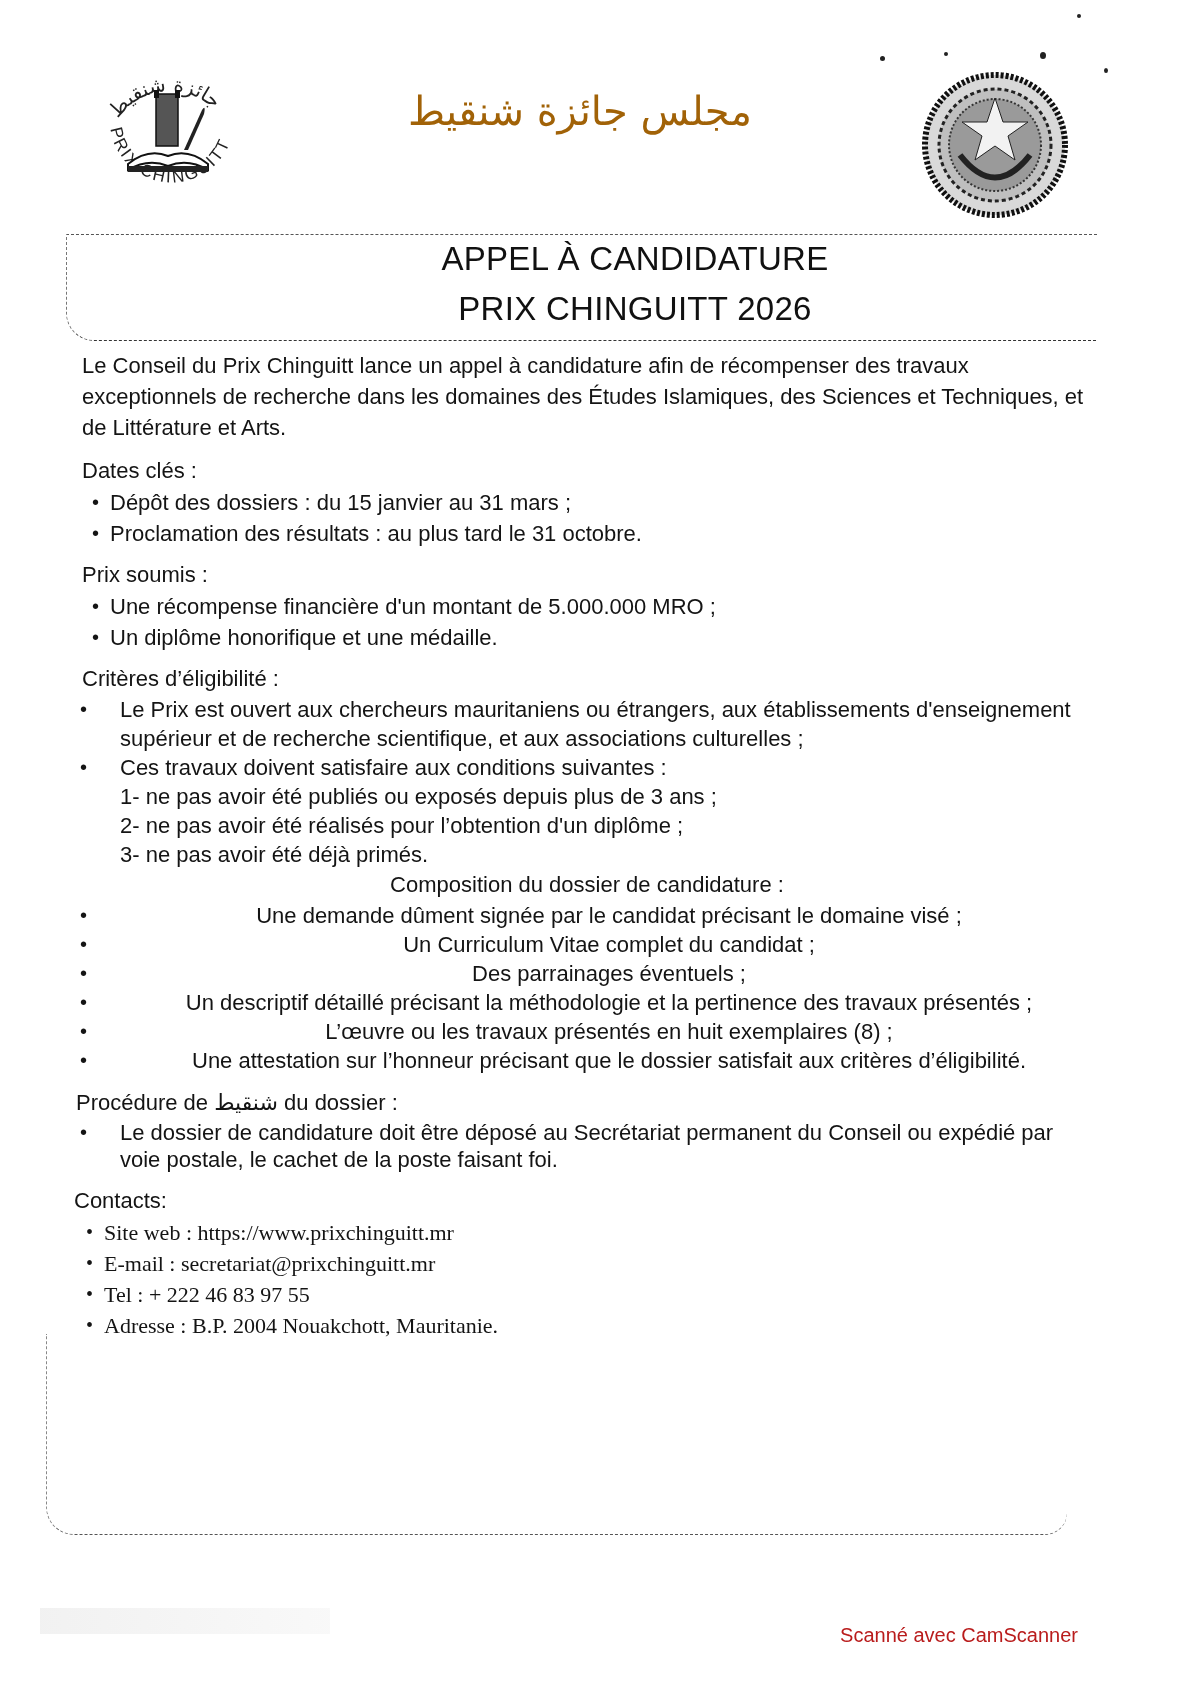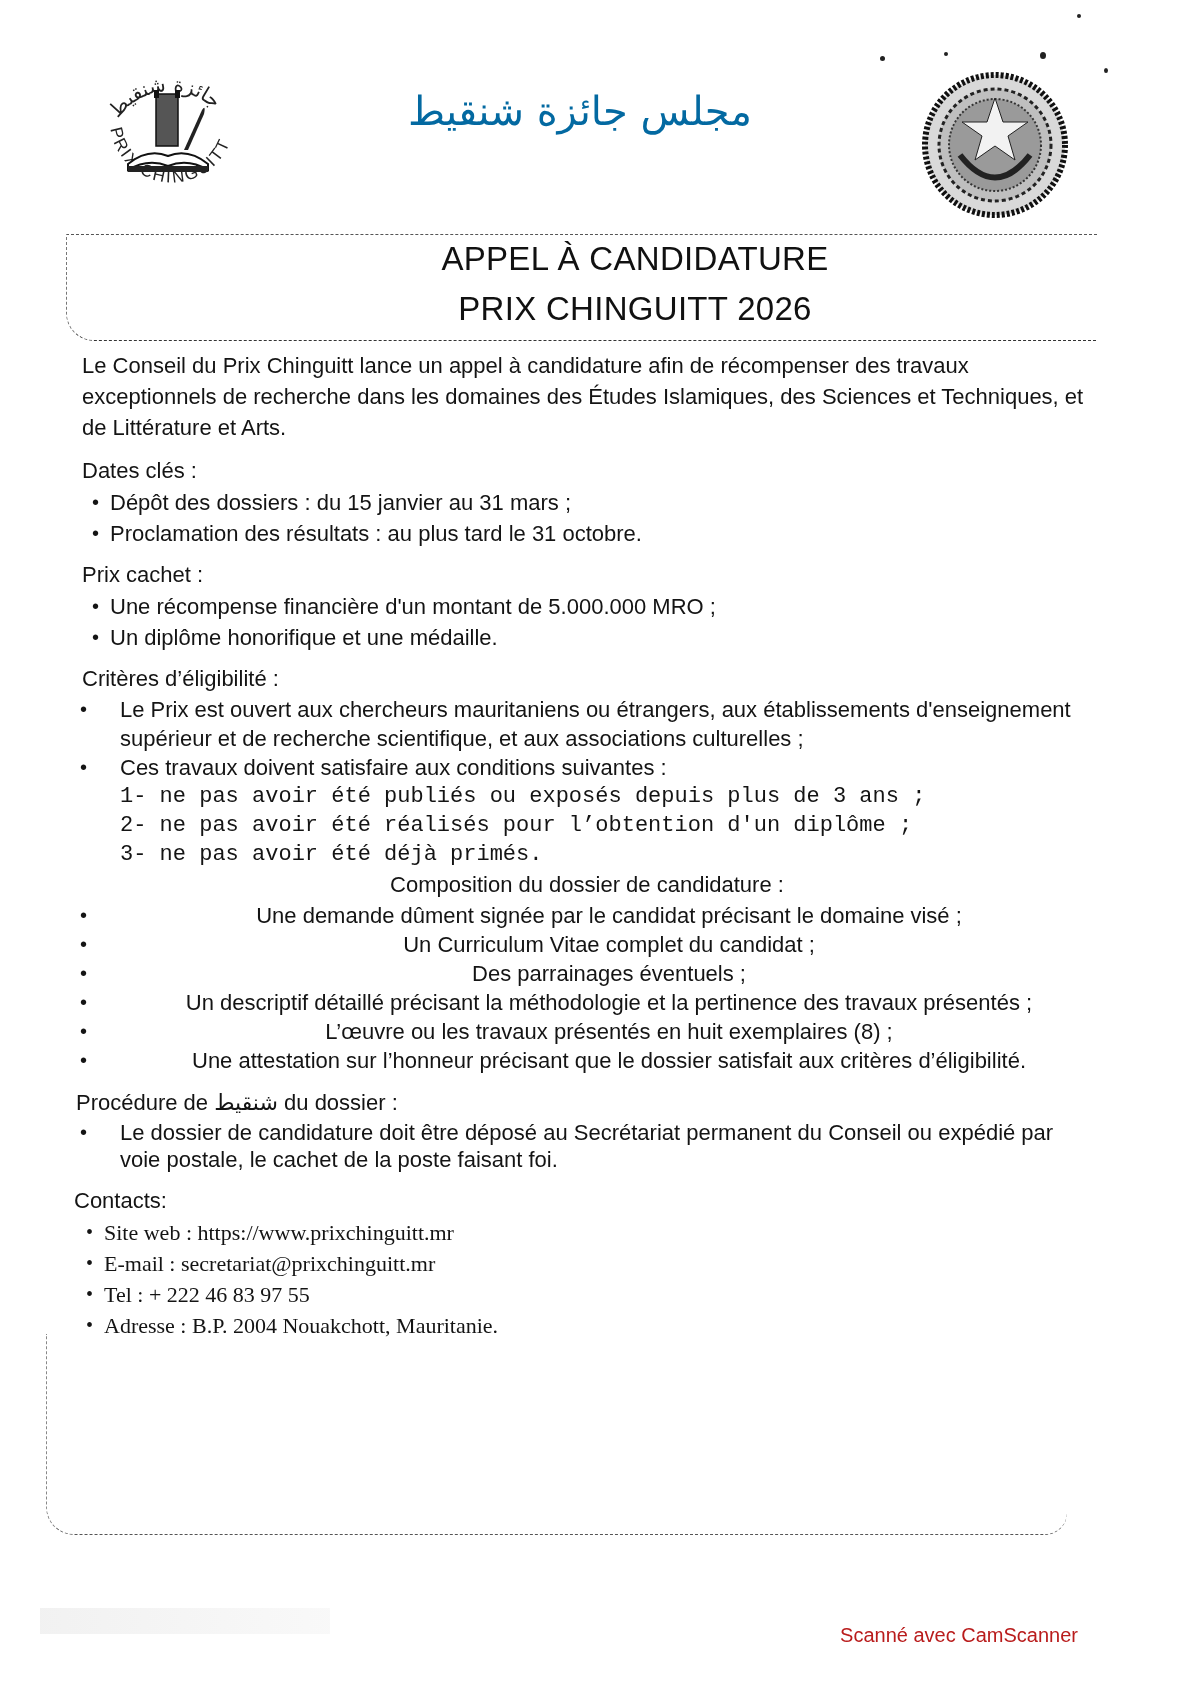--- a/index.html
+++ b/index.html
@@ -8,21 +8,21 @@
       font-family: "Liberation Sans", "DejaVu Sans", sans-serif;
       color: #141414;
     }
     .page { position: absolute; left: 0; top: 0; width: 1190px; height: 1684px; }
 
     
     .logo-left { position: absolute; left: 88px; top: 52px; width: 160px; height: 165px; }
     .arabic-title {
       position: absolute; left: 360px; top: 88px; width: 440px; height: 60px;
       font-family: "DejaVu Serif", serif; font-size: 40px; direction: rtl; text-align: center;
-      color: #0369a1; letter-spacing: 1px;
+      color: #a16207; letter-spacing: 1px;
     }
     .seal-right { position: absolute; left: 920px; top: 70px; width: 150px; height: 150px; }
     .speck { position: absolute; width: 5px; height: 5px; background: #222; border-radius: 50%; }
 
     
     .title-frame {
       position: absolute; left: 66px; top: 234px; width: 1030px; height: 105px;
       border-top: 1px dashed #555; border-bottom: 1px dashed #333;
       border-left: 1px dashed #777; border-radius: 0 0 0 28px;
     }
@@ -45,21 +45,21 @@
     ul { margin: 0; padding: 0; list-style: none; }
     .dot-list li { position: relative; padding-left: 32px; }
     .dot-list li::before {
       content: "•"; position: absolute; left: 14px; top: 0; font-size: 20px;
     }
     .wide-list li { position: relative; padding-left: 42px; line-height: 29px; }
     .wide-list li::before {
       content: "•"; position: absolute; left: 2px; top: 0; font-size: 20px;
     }
     .sub-conditions { padding-left: 0; }
-    .sub-conditions div { line-height: 29px; font-family: Liberation Mono, monospace; }
+    .sub-conditions div { line-height: 29px; }
 
     .bottom-frame {
       position: absolute; left: 46px; top: 1334px; width: 1020px; height: 200px;
       border-left: 1px dashed #888; border-bottom: 1px dashed #555; border-radius: 0 0 22px 28px;
     }
     .scan-mark {
       position: absolute; right: 112px; top: 1624px;
       font-family: "Liberation Sans", sans-serif; font-size: 20px; color: #b91c1c;
     }
     .smudge { position: absolute; left: 40px; top: 1608px; width: 290px; height: 26px;
@@ -121,21 +121,21 @@
 
     <div class="section">
       <div class="section-heading">Dates clés :</div>
       <ul class="dot-list">
         <li>Dépôt des dossiers : du 15 janvier au 31 mars ;</li>
         <li>Proclamation des résultats : au plus tard le 31 octobre.</li>
       </ul>
     </div>
 
     <div class="section">
-      <div class="section-heading">Prix cachet :</div>
+      <div class="section-heading">Prix soumis :</div>
       <ul class="dot-list">
         <li>Une récompense financière d'un montant de 5.000.000 MRO ;</li>
         <li>Un diplôme honorifique et une médaille.</li>
       </ul>
     </div>
 
     <div class="section">
       <div class="section-heading">Critères d’éligibilité :</div>
       <ul class="wide-list">
         <li>Le Prix est ouvert aux chercheurs mauritaniens ou étrangers, aux établissements d'enseignement supérieur et de recherche scientifique, et aux associations culturelles ;</li>

